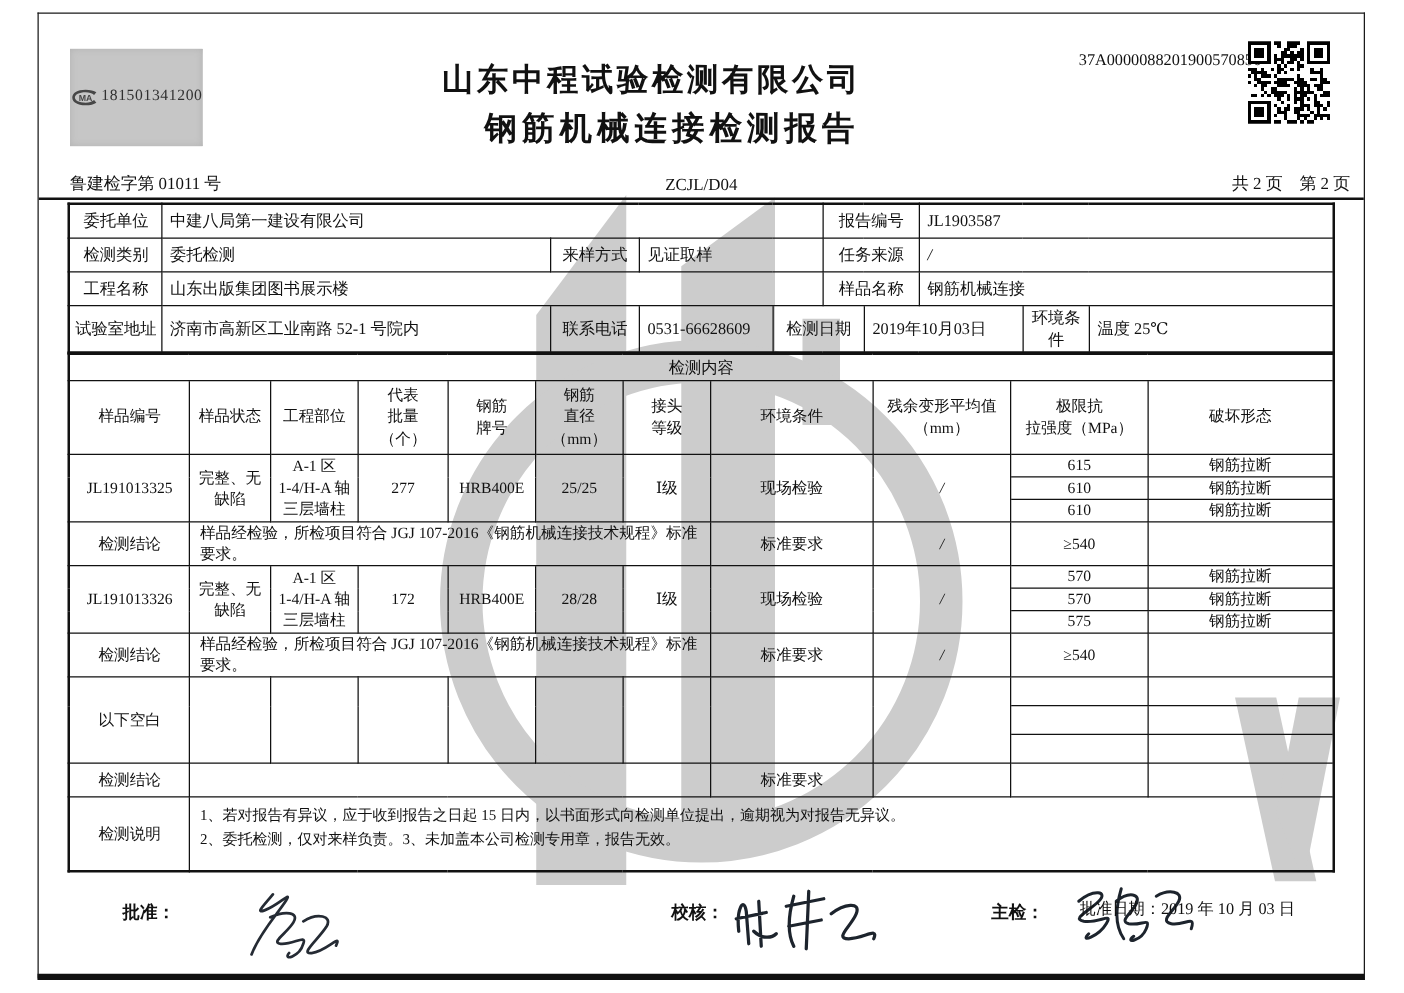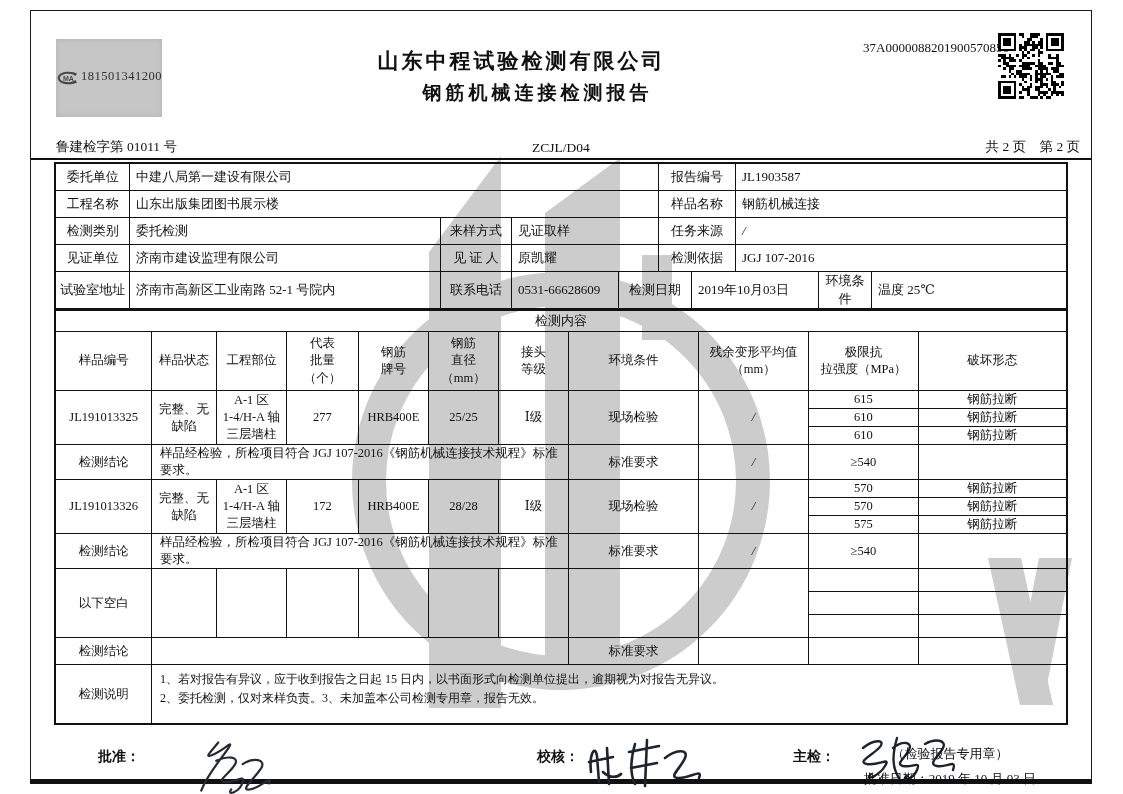--- a/index.html
+++ b/index.html
@@ -9,22 +9,22 @@
   .frame{position:absolute;left:30px;top:10px;width:1062px;height:774px;
          border:1.5px solid #1a1a1a;border-bottom:5px solid #111;box-sizing:border-box;z-index:1;}
   .content{position:absolute;left:0;top:0;right:0;bottom:0;padding-top:16px;}
   
   .header{display:flex;padding:0 25px;height:104px;position:relative;}
   .cma-box{width:106px;height:78px;margin-top:12px;background:#c6c6c6;
            display:flex;flex-direction:row;align-items:center;justify-content:center;
            box-shadow:inset 0 0 6px #b2b2b2;}
   .cma-num{font-size:12.5px;color:#303030;letter-spacing:.5px;margin-top:-3px;}
   .title-block{flex:1;text-align:center;padding-top:20px;font-family:"Liberation Sans","DejaVu Sans",sans-serif;}
-  .company{font-size:21px;font-weight:bold;letter-spacing:3px;}
-  .rtitle{font-size:19px;font-weight:bold;letter-spacing:4px;margin-top:5px;padding-left:32px;}
+  .company{font-size:25px;font-weight:bold;letter-spacing:3px;}
+  .rtitle{font-size:26px;font-weight:bold;letter-spacing:4px;margin-top:5px;padding-left:32px;}
   .code-block{width:185px;position:relative;margin-top:0;}
   .barcode-number{position:absolute;top:13px;left:-18px;font-size:13px;white-space:nowrap;z-index:1;}
   .qr{position:absolute;top:6px;right:2px;z-index:2;}
   
   .meta{position:relative;height:23px;margin-top:4px;border-bottom:2px solid #111;
         padding:0 25px;font-size:13.5px;}
   .meta-left{position:absolute;left:25px;bottom:2px;}
   .meta-center{position:absolute;left:0;right:0;bottom:2px;text-align:center;}
   .meta-right{position:absolute;right:11px;bottom:2px;}
   
@@ -122,40 +122,32 @@
             <col style="width:195px">
           </colgroup>
         <tbody>
             <tr>
           <td>委托单位</td>
           <td class="val" colspan="4">中建八局第一建设有限公司</td>
           <td colspan="2">报告编号</td>
           <td class="val" colspan="3">JL1903587</td>
         </tr>
         <tr>
-          <td>工程名称</td>
-          <td class="val" colspan="4">山东出版集团图书展示楼</td>
-          <td colspan="2">样品名称</td>
-          <td class="val" colspan="3">钢筋机械连接</td>
-        </tr>
-        <tr>
           <td>检测类别</td>
           <td class="val">委托检测</td>
           <td>来样方式</td>
           <td class="val" colspan="2">见证取样</td>
           <td colspan="2">任务来源</td>
           <td class="val slash" colspan="3">/</td>
         </tr>
         <tr>
-          <td>见证单位</td>
-          <td class="val">济南市建设监理有限公司</td>
-          <td>见 证 人</td>
-          <td class="val" colspan="2">原凯耀</td>
-          <td colspan="2">检测依据</td>
-          <td class="val" colspan="3">JGJ 107-2016</td>
+          <td>工程名称</td>
+          <td class="val" colspan="4">山东出版集团图书展示楼</td>
+          <td colspan="2">样品名称</td>
+          <td class="val" colspan="3">钢筋机械连接</td>
         </tr>
         <tr>
           <td>试验室地址</td>
           <td class="val">济南市高新区工业南路 52-1 号院内</td>
           <td>联系电话</td>
           <td class="val">0531-66628609</td>
           <td colspan="2">检测日期</td>
           <td class="val" colspan="2">2019年10月03日</td>
           <td>环境条件</td>
           <td class="val">温度 25℃</td>
@@ -317,20 +309,19 @@
         </svg>
         <span class="sig-label" style="left:506px;top:14px">校核：</span>
         <svg class="sig" style="left:548px;top:2px" width="135" height="56" viewBox="0 0 135 56">
           <path d="M12 36 C10 18 16 8 18 20 L20 46 M10 26 L34 21 M28 12 L30 48 M24 36 C30 42 38 42 42 38 M56 8 C52 22 50 36 56 48 M50 16 L80 10 M68 4 L66 50 M52 32 L78 27 M86 22 C96 14 110 12 106 22 C102 32 88 42 100 42 C112 42 124 32 120 42" stroke="#1d242d" stroke-width="2.6" fill="none" stroke-linecap="round"></path>
         </svg>
         <span class="sig-label" style="left:762px;top:14px">主检：</span>
         <svg class="sig" style="left:818px;top:-4px" width="115" height="62" viewBox="0 0 115 62">
           <path d="M14 18 C26 8 38 10 30 18 C22 26 8 32 18 34 C30 36 42 26 36 36 C30 46 14 52 22 44 M48 8 C44 22 42 36 50 48 M44 18 C54 10 64 12 60 20 C56 28 46 34 54 36 C64 38 72 30 68 40 C64 50 50 52 58 46 M76 14 C86 8 98 10 94 18 C90 26 78 34 88 36 C98 38 108 28 104 40" stroke="#1d242d" stroke-width="2.4" fill="none" stroke-linecap="round"></path>
         </svg>
         <div class="seal-block">
-          <div>（检验报告专用章）</div>
           <div>批准日期：2019 年 10 月 03 日</div>
         </div>
       </div>
 
     </div>
   </div>
 </div>
 
 </body></html>

